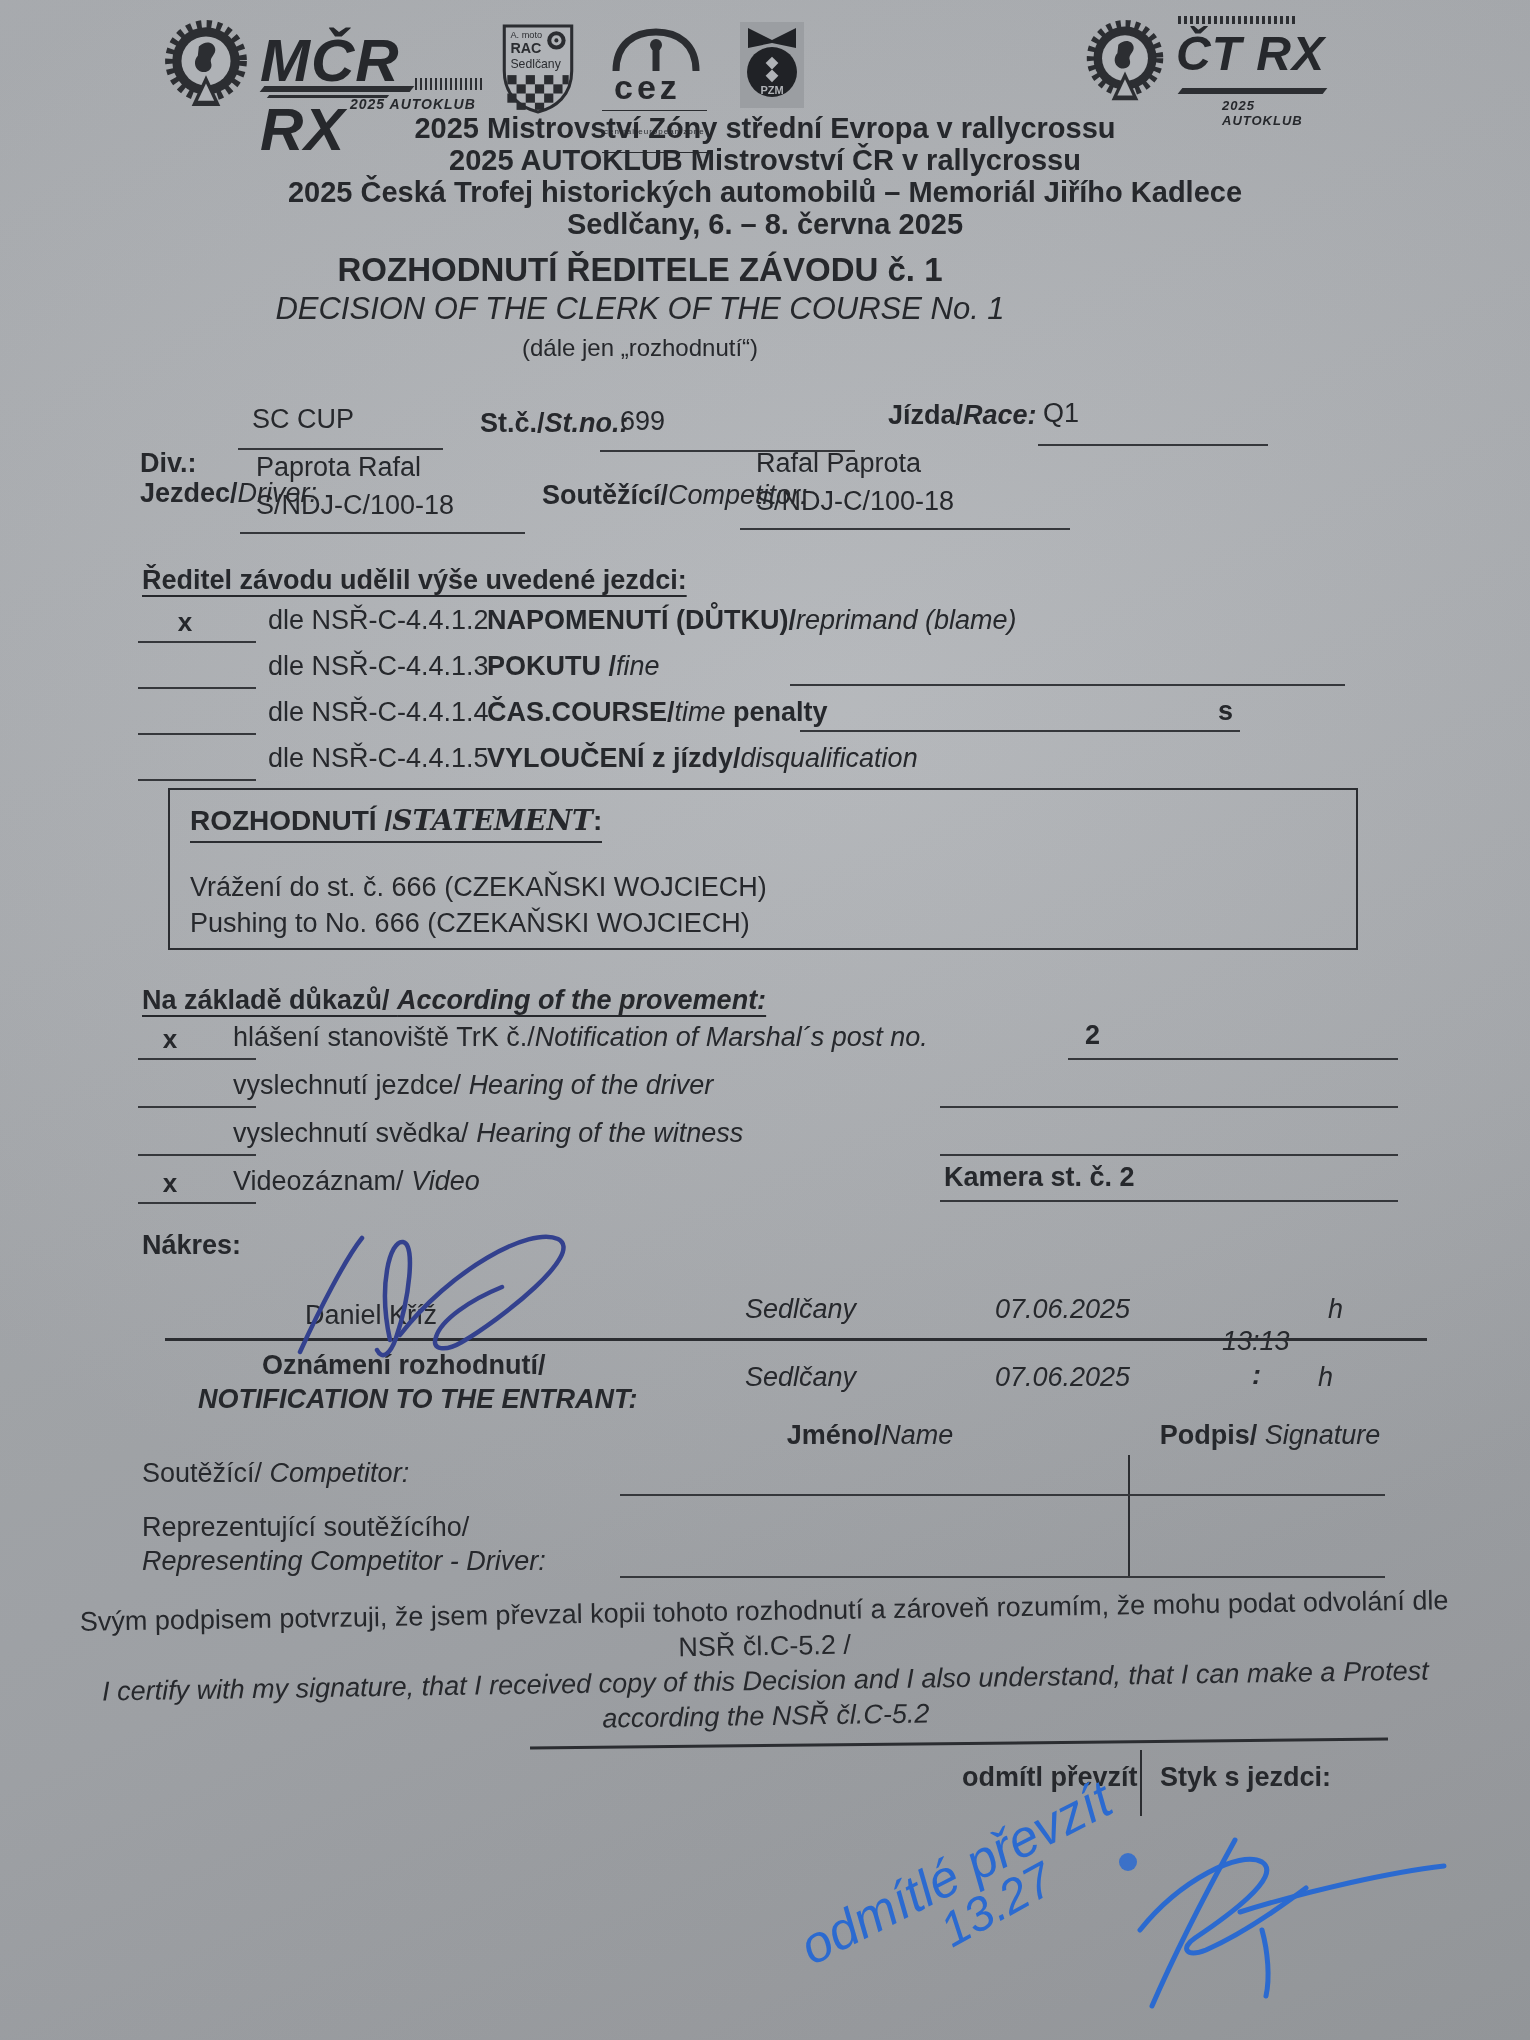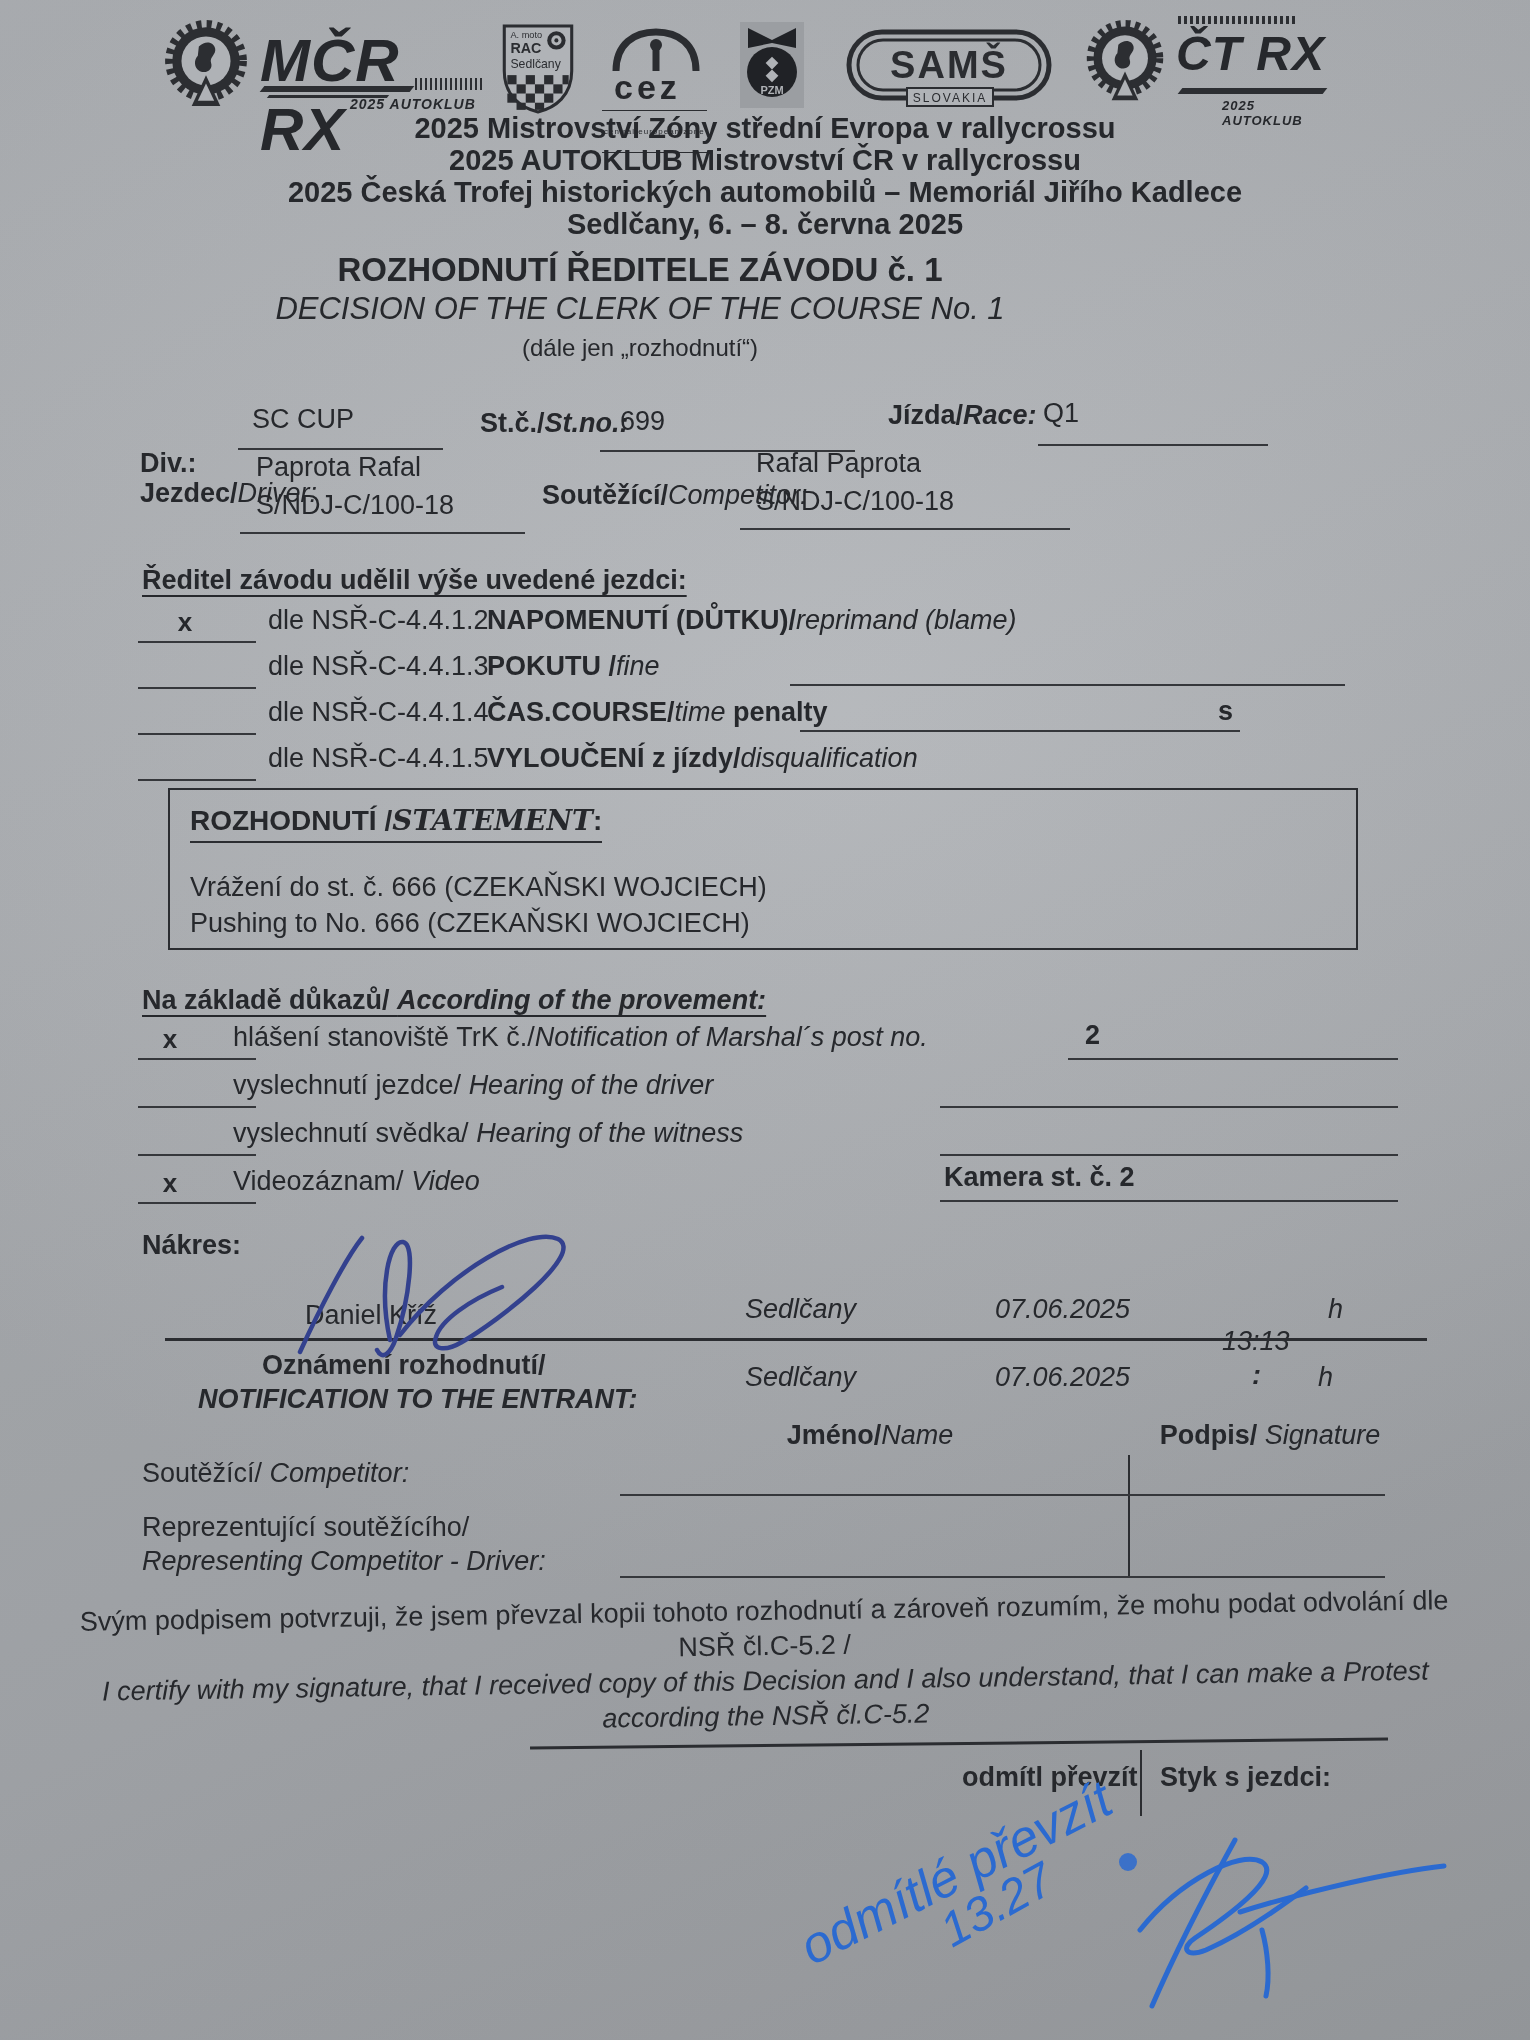--- a/index.html
+++ b/index.html
@@ -93,29 +93,20 @@
       <path d="M8,6 L32,18 L56,6 L56,26 L32,21 L8,26 Z" fill="#202226"></path>
       <circle cx="32" cy="50" r="25" fill="#202226"></circle>
       <g transform="rotate(45 32 46)">
         <rect x="24" y="38" width="9" height="9" fill="#b0b3b7"></rect>
           <rect x="33" y="47" width="9" height="9" fill="#b0b3b7"></rect>
       </g>
       <text x="32" y="72" font-size="11" font-weight="bold" fill="#b0b3b7" text-anchor="middle">PZM</text>
     </svg>
   </div>
 
-  <div class="abs" style="left:845px;top:28px;">
-    <svg width="210" height="82" viewBox="0 0 210 82">
-      <rect x="4" y="4" width="200" height="66" rx="33" fill="none" stroke="#2b2d31" stroke-width="5"></rect>
-      <rect x="13" y="12" width="182" height="50" rx="25" fill="none" stroke="#2b2d31" stroke-width="3"></rect>
-      <text x="104" y="50" font-size="38" font-weight="bold" letter-spacing="2" fill="#2b2d31" text-anchor="middle">SAMŠ</text>
-      <rect x="62" y="60" width="86" height="18" fill="#b0b3b7" stroke="#2b2d31" stroke-width="2"></rect>
-      <text x="105" y="74" font-size="12" letter-spacing="2" fill="#2b2d31" text-anchor="middle">SLOVAKIA</text>
-    </svg>
-  </div>
 
   <div class="abs" style="left:1082px;top:14px;width:250px;height:100px;">
     <span class="abs" style="left:0;top:4px;">
       <svg width="86" height="86" viewBox="0 0 90 90">
         <circle cx="45" cy="42" r="33" fill="#2c2e32"></circle>
         <circle cx="45" cy="42" r="36" fill="none" stroke="#2c2e32" stroke-width="8" stroke-dasharray="5 5"></circle>
         <circle cx="45" cy="42" r="24" fill="#afb2b6"></circle>
         <path d="M38,28 C45,21 53,24 54,30 C55,36 48,38 50,44 C52,50 46,55 39,52 C33,49 33,41 37,37 Z" fill="#2c2e32"></path>
         <path d="M45,56 L59,86 L31,86 Z" fill="#2c2e32"></path>
         <path d="M45,64 L53,81 L37,81 Z" fill="#afb2b6"></path>

